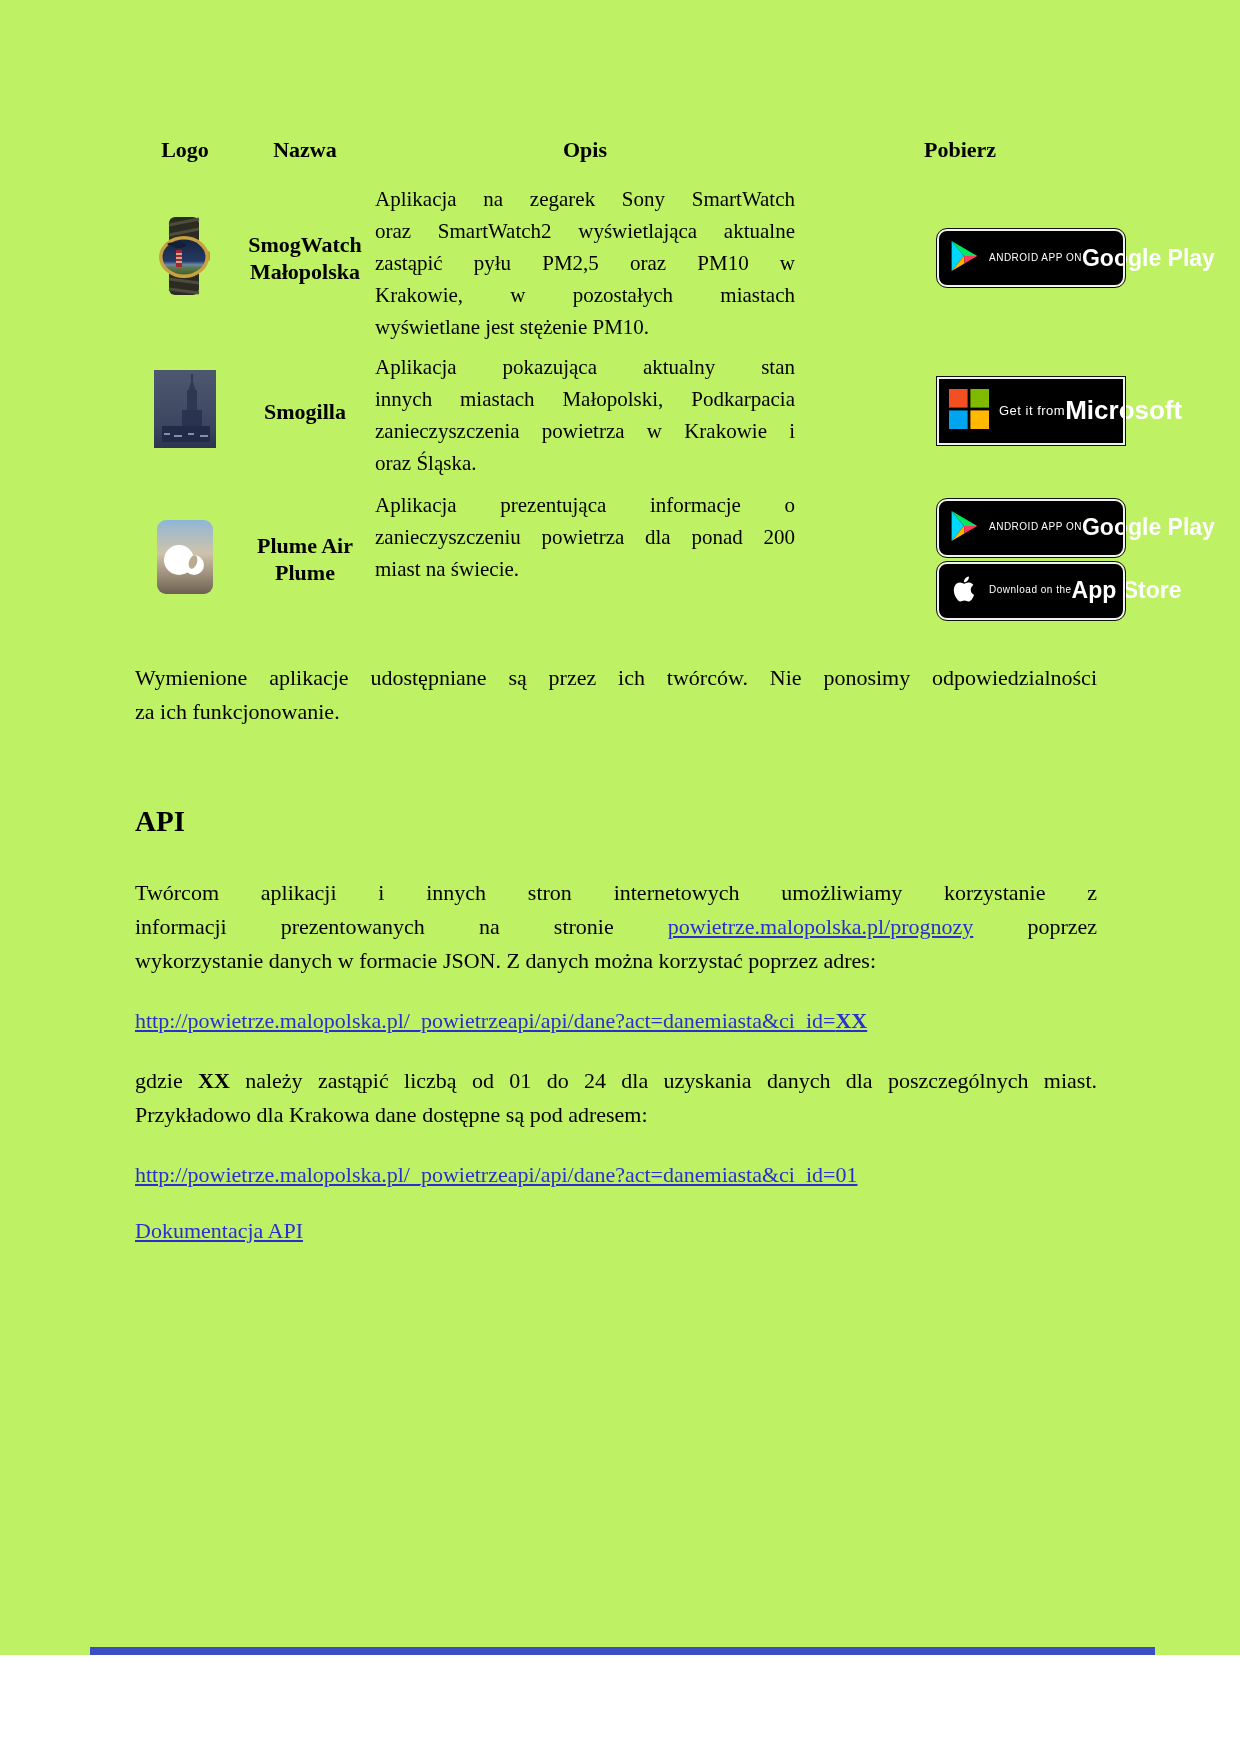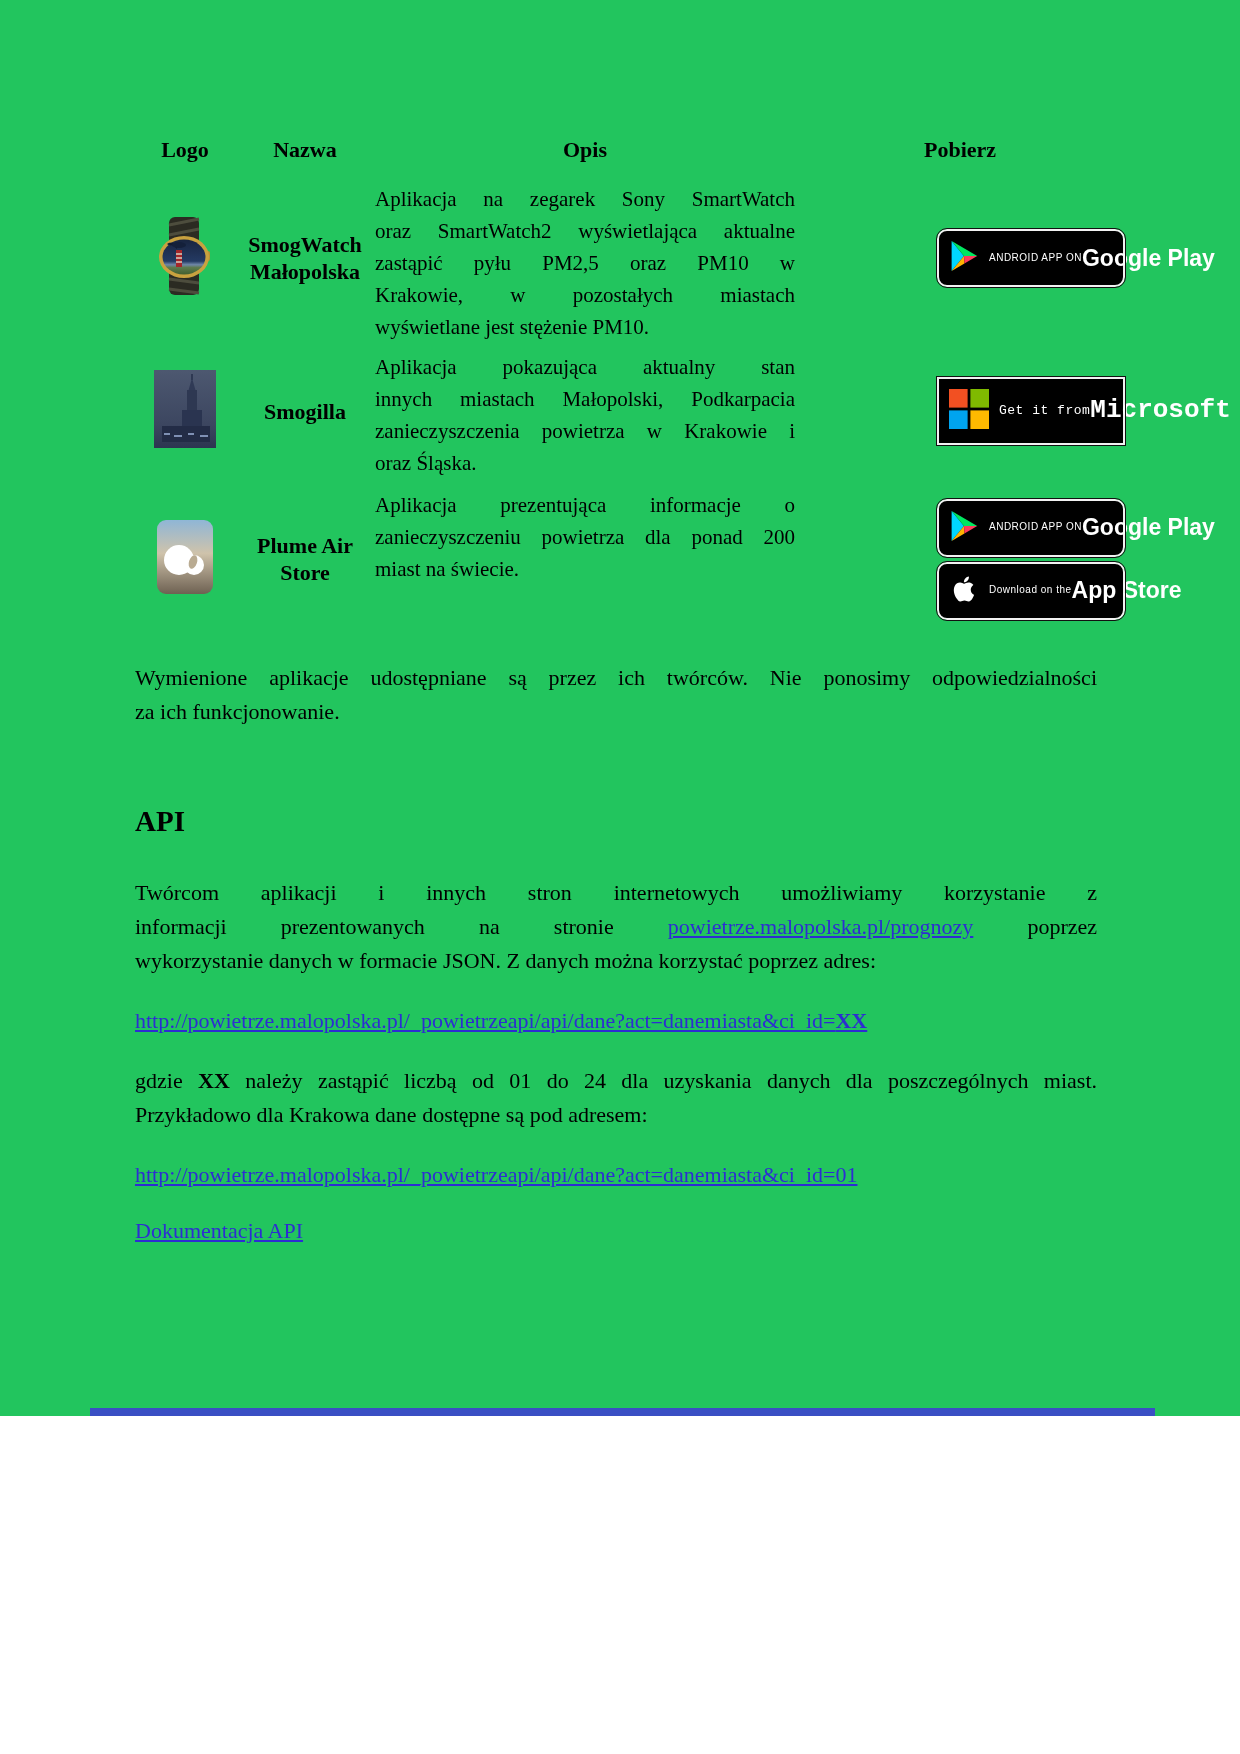--- a/index.html
+++ b/index.html
@@ -1,19 +1,19 @@
 <!DOCTYPE html>
 <html><head>
 <meta charset="utf-8">
 <style>
   html,body{margin:0;padding:0;background:#ffffff;}
   .page{
     position:relative;
-    width:1240px;height:1416px;
-    background:#22c55e;
+    width:1240px;height:1655px;
+    background:#bef264;
     font-family:"Liberation Serif","DejaVu Serif",serif;
     color:#000;
     overflow:hidden;
   }
   .content{position:absolute;left:135px;top:137px;width:990px;}
 
   
   .doc-table{display:grid;grid-template-columns:100px 140px 420px 330px;}
   .th{font-weight:bold;font-size:22px;text-align:center;height:40px;}
   .cell{display:flex;align-items:center;justify-content:center;}
@@ -30,21 +30,21 @@
     width:188px;box-sizing:border-box;background:#000;color:#fff;
     border:2px solid #f2f2f2;outline:1px solid #111;
     display:flex;align-items:center;gap:10px;padding:4px 10px;
     font-family:"Liberation Sans","DejaVu Sans",sans-serif;cursor:pointer;
   }
   .badge.rounded{border-radius:10px;}
   .badge .txt{display:flex;flex-direction:row;line-height:1.05;flex:1;align-items:center;}
   .badge .small{font-size:10px;letter-spacing:.5px;white-space:nowrap;}
   .badge .big{font-size:23px;font-weight:bold;white-space:nowrap;}
   .badge.gp{height:58px;}
-  .badge.ms{height:68px;border-radius:0;font-family:Liberation Mono, monospace;}
+  .badge.ms{height:68px;border-radius:0;}
   .badge.ms .small{font-size:13px;}
   .badge.ms .big{font-size:26px;}
   .badge.as{height:58px;}
 
   
   .disclaimer{margin-top:20px;font-size:22px;line-height:34px;width:962px;}
   .api-heading{margin-top:76px;font-size:29px;font-weight:bold;}
   .para1{margin-top:38px;font-size:22px;line-height:34px;width:962px;}
   .url-line{margin-top:30px;font-size:22px;}
   .para2{margin-top:30px;font-size:22px;line-height:34px;width:962px;}
@@ -174,21 +174,21 @@
             </defs>
             <rect x="0" y="0" width="56" height="74" rx="9" fill="url(#plume)"></rect>
             <circle cx="22" cy="40" r="15" fill="#ffffff"></circle>
             <circle cx="37" cy="45" r="10" fill="#ffffff"></circle>
             <ellipse cx="36" cy="42" rx="4" ry="7" fill="#b9ab92" transform="rotate(18 36 42)"></ellipse>
           </svg>
         </span>
       </div>
       <div class="cell name-cell row-h3">
         <span>Plume Air</span>
-        <span>Store</span>
+        <span>Plume</span>
       </div>
       <div class="desc-cell row-h3">
         <div class="jline">Aplikacja prezentująca informacje o</div>
         <div class="jline">zanieczyszczeniu powietrza dla ponad 200</div>
         <div class="lline">miast na świecie.</div>
       </div>
       <div class="cell badge-cell row-h3">
         <div class="badge gp rounded">
           <span>
             <svg width="30" height="34" viewBox="0 0 34 38">

